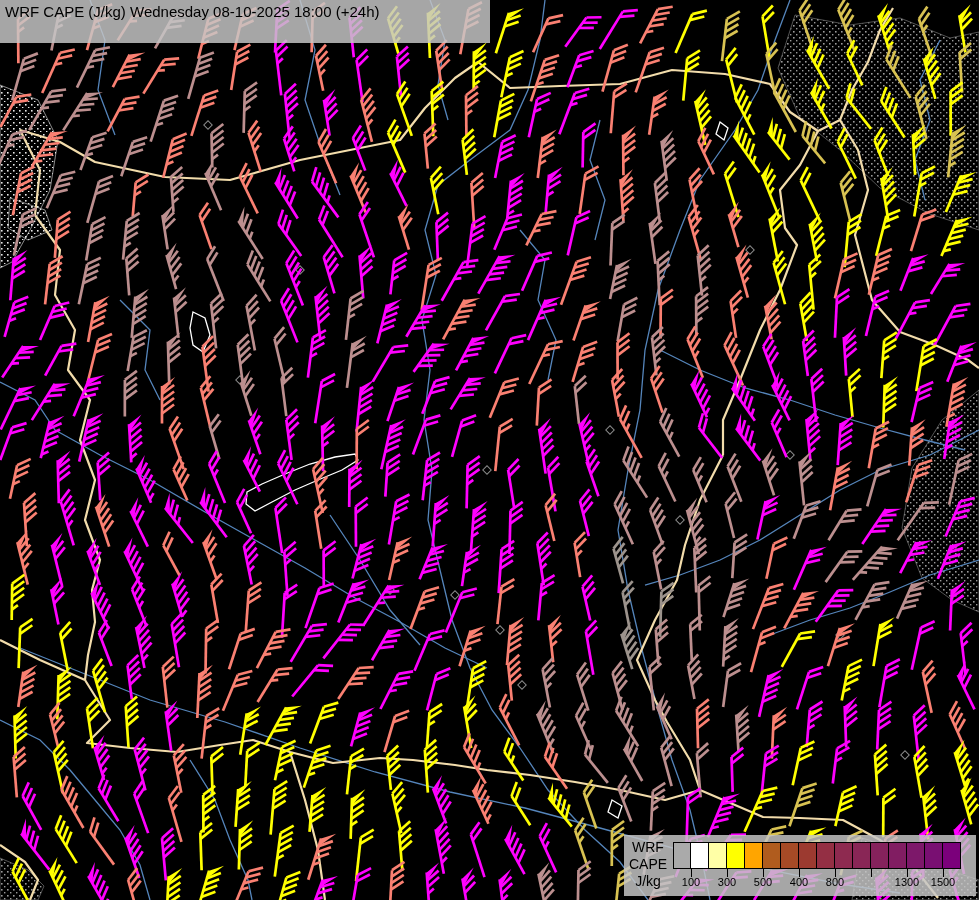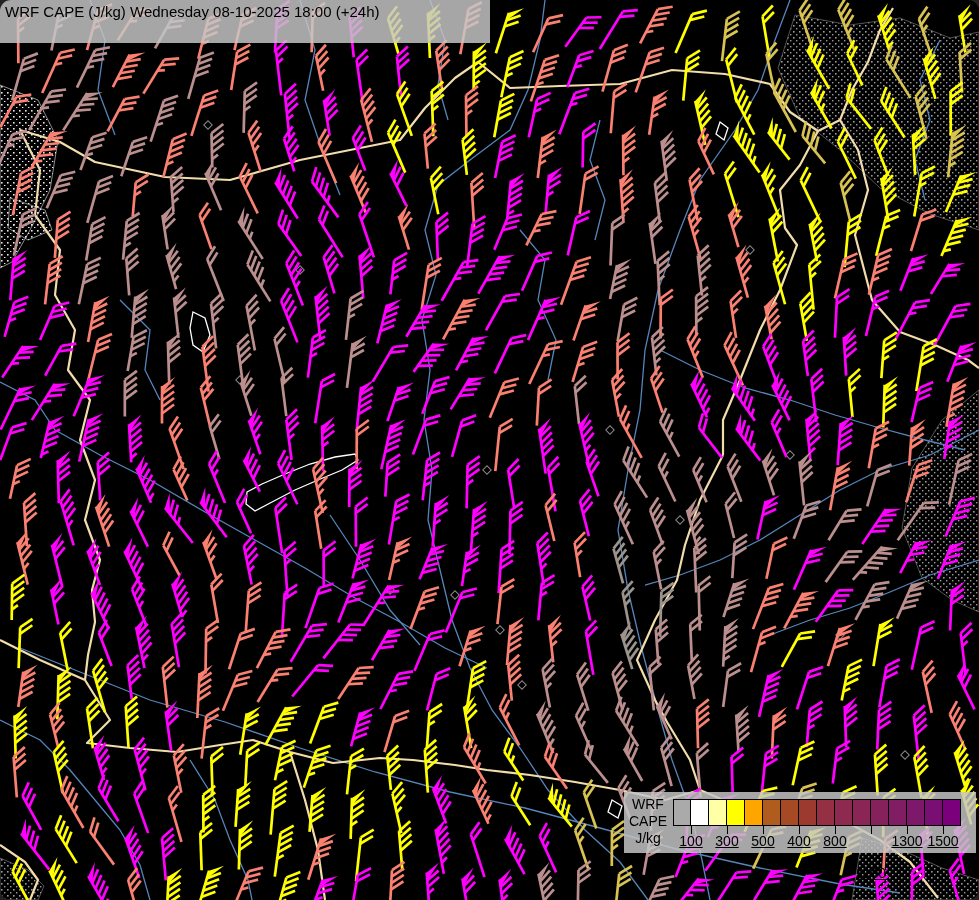--- a/index.html
+++ b/index.html
@@ -1,32 +1,32 @@
 <!DOCTYPE html>
 <html><head>
 <meta charset="utf-8">
 <style>
   html,body{margin:0;padding:0;background:#222;}
   .stage{position:relative;width:979px;height:900px;background:#000;overflow:hidden;
-         font-family:"Liberation Sans",sans-serif;border-radius:11px;}
+         font-family:"Liberation Sans",sans-serif;}
   #map-svg{position:absolute;left:0;top:0;}
   .title-overlay{position:absolute;left:0;top:0;width:490px;height:43px;
     background:rgba(198,198,198,0.84);color:#000;font-size:15px;line-height:20px;
     padding:2px 0 0 5px;box-sizing:border-box;white-space:nowrap;}
   .title-overlay div{height:20px;}
-  .legend{position:absolute;left:624px;top:792px;width:352px;height:61px;
+  .legend{position:absolute;left:624px;top:835px;width:352px;height:61px;
     background:rgba(198,198,198,0.84);box-sizing:border-box;padding-left:28px;}
   .legend-left{position:absolute;left:0;top:4px;width:48px;color:#000;font-size:14px;
     text-align:center;line-height:17px;}
   .legend-bar{position:absolute;left:49px;top:7px;height:27px;display:flex;}
   .legend-cell{width:18px;height:27px;border:1px solid #000;border-left:none;box-sizing:border-box;}
   .legend-cell:first-child{border-left:1px solid #000;}
   .legend-tick{position:absolute;top:34px;width:1px;height:8px;background:#000;}
   .legend-ticklabel{position:absolute;top:41px;transform:translateX(-50%);
-    color:#000;font-size:14px;text-decoration:underline;}
+    color:#000;font-size:11px;}
 </style>
 </head>
 <body>
 
 <div class="stage">
 
   <svg id="map-svg" width="979" height="900" viewBox="0 0 979 900">
     <defs>
       <pattern id="dots-gray" width="6" height="6" patternUnits="userSpaceOnUse">
         <rect width="6" height="6" fill="none"></rect>

